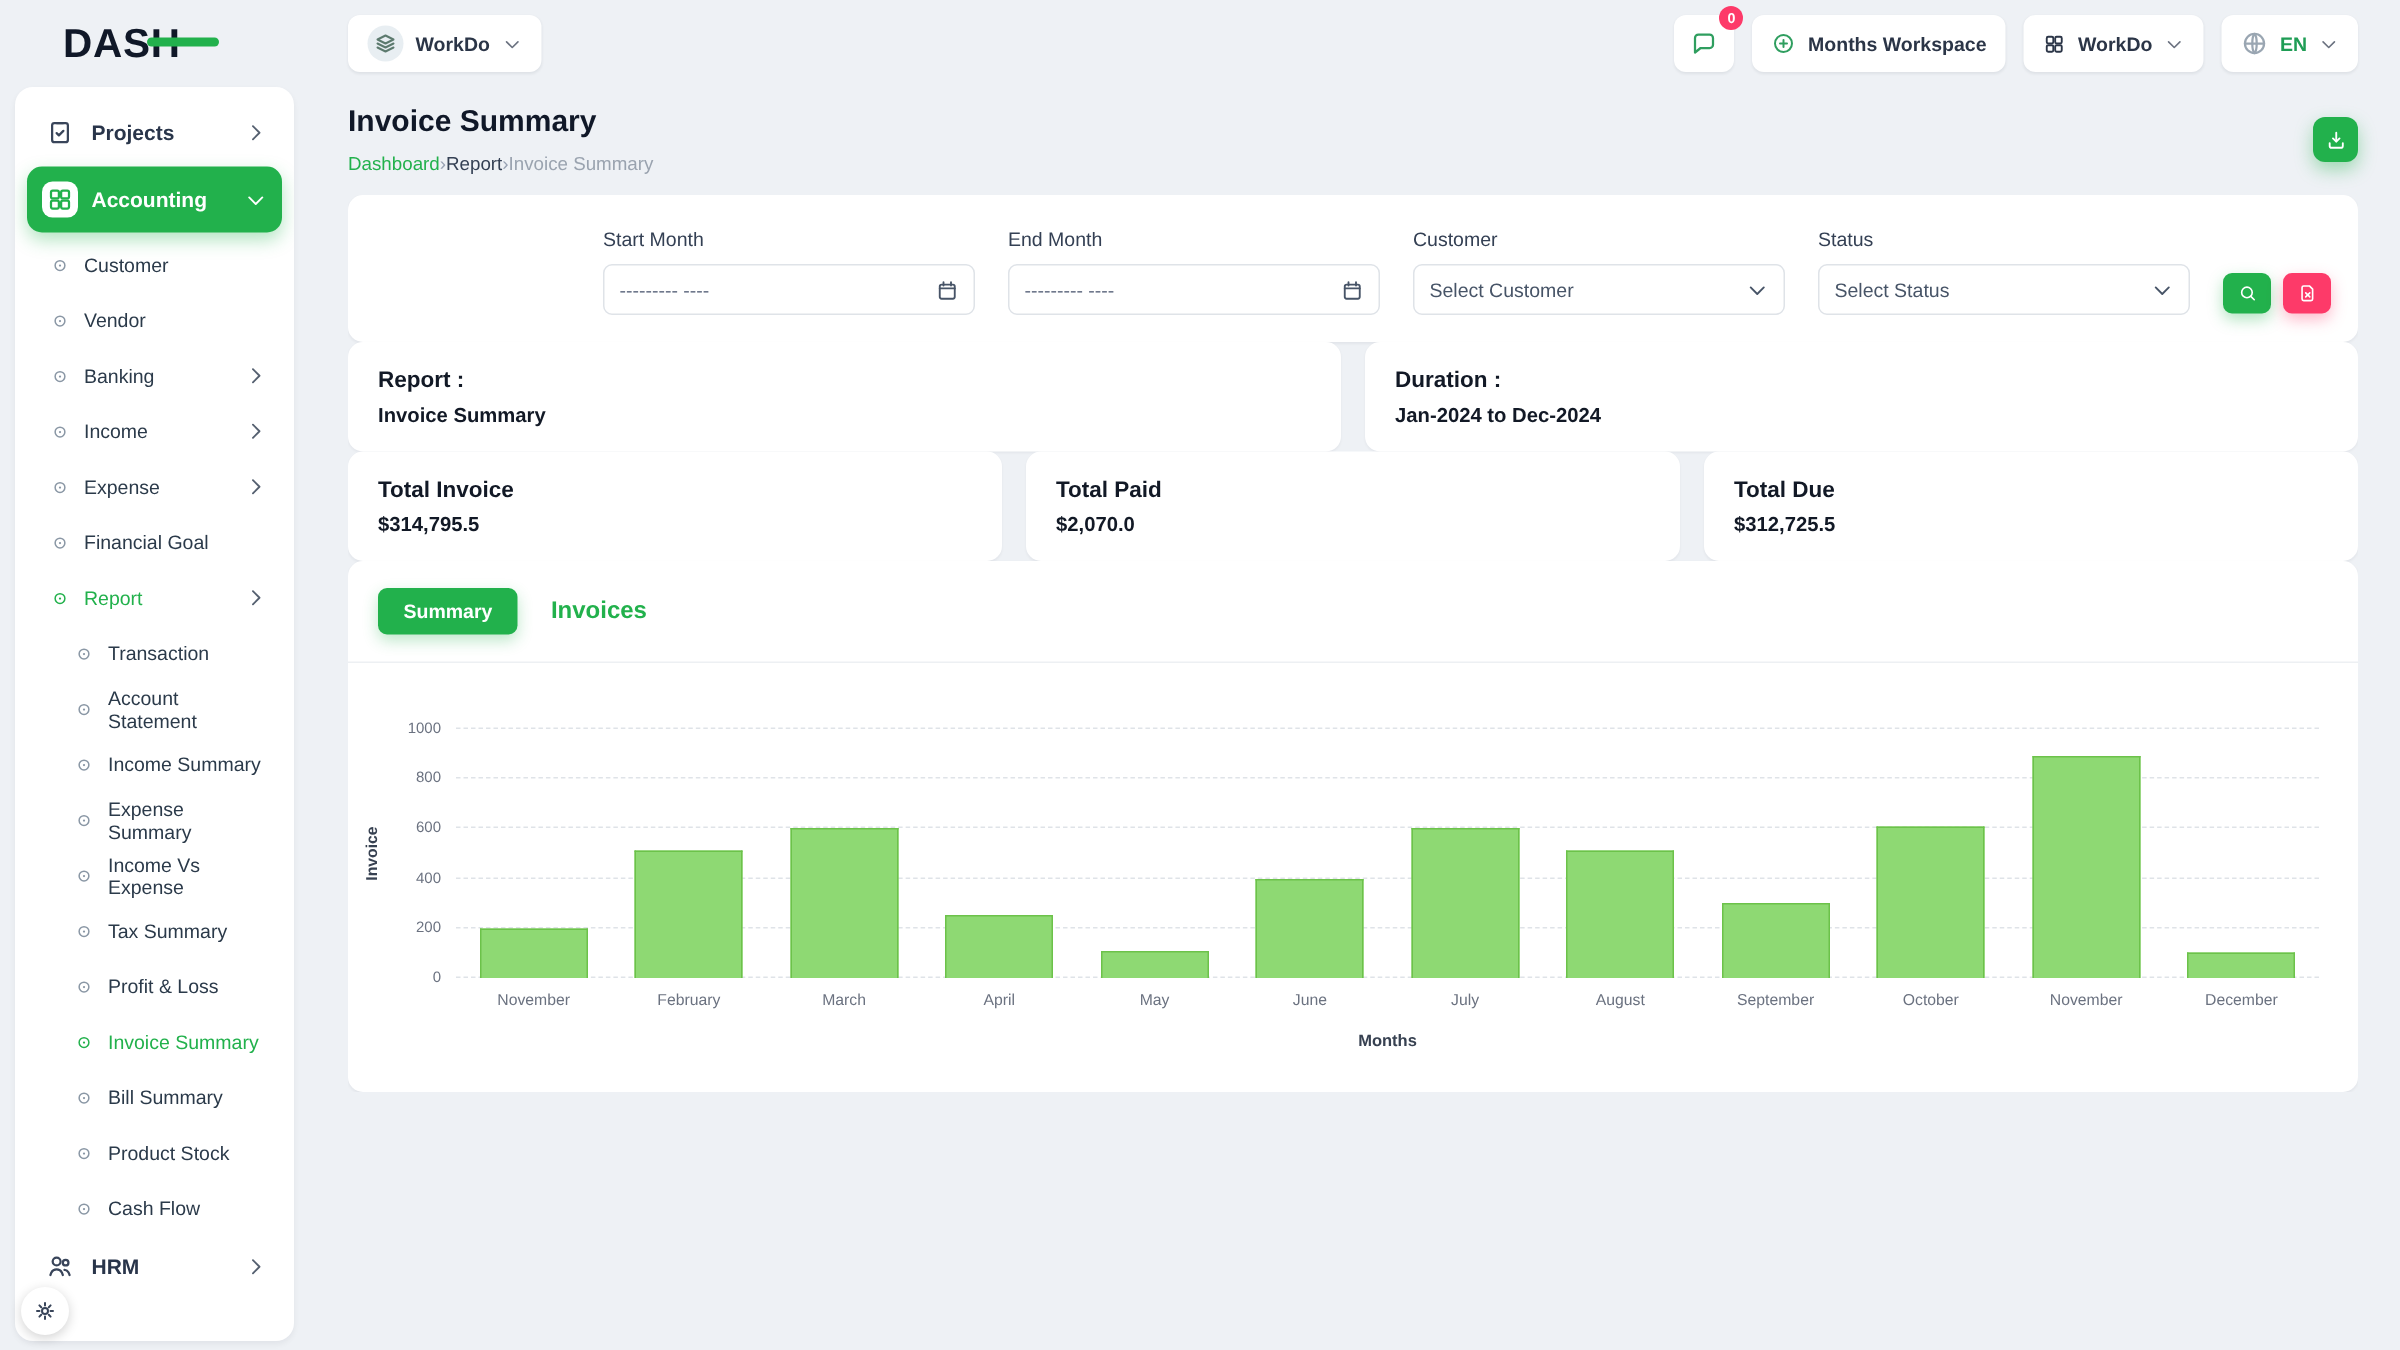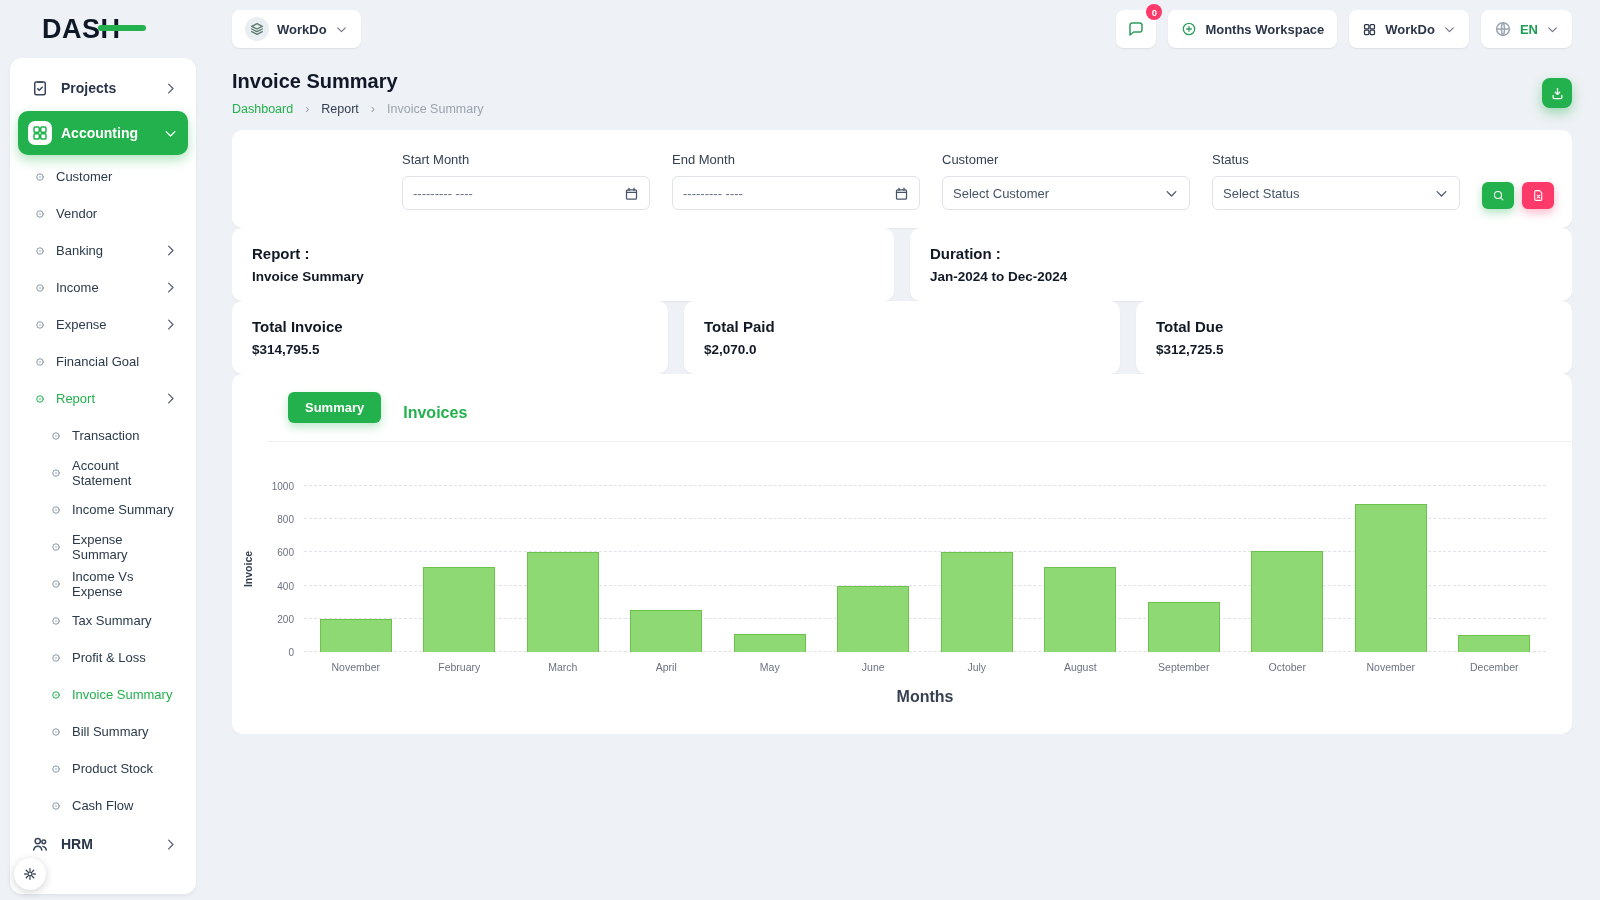--- a/index.html
+++ b/index.html
@@ -46,21 +46,21 @@
   .icon-pill { width:40px; justify-content:center; padding:0; }
   .chat-ic { width:18px; height:18px; color:#2f9e5f; }
   .badge { position:absolute; top:-6px; right:-6px; min-width:16px; height:16px; padding:0 4px; border-radius:9px; background:var(--danger); color:#fff; font-size:9.5px; font-weight:700; display:grid; place-items:center; }
   .plusc { width:16px; height:16px; color:#2f9e5f; }
   .gridic { width:15px; height:15px; color:#2b3547; }
   .globe-ic { width:18px; height:18px; color:#9aa6b2; }
   .lang { color:#1f9d55; }
 
   .page-head { display:flex; justify-content:space-between; align-items:flex-start; padding:12px 0 14px; }
   .page-head h1 { margin:0; font-size:20px; font-weight:700; color:#101828; }
-  .breadcrumb { margin-top:9px; display:flex; align-items:center; gap:12px; font-size:12.5px; }
+  .breadcrumb { margin-top:9px; display:flex; align-items:center; gap:0; font-size:12.5px; }
   .breadcrumb a { color:var(--accent); text-decoration:none; cursor:pointer; }
   .sep { color:#98a2b3; }
   .bc-mid { color:#344054; cursor:pointer; }
   .bc-cur { color:#9aa3af; }
   .dl-btn { width:30px; height:30px; border-radius:8px; border:none; background:var(--accent); color:#fff; display:grid; place-items:center; box-shadow:0 5px 12px rgba(34,177,76,.4); cursor:pointer; margin-top:8px; }
   .dl-btn .icon { width:15px; height:15px; }
 
   .content { display:flex; flex-direction:column; overflow:hidden; }
   .card { background:#fff; border-radius:10px; box-shadow:0 1px 2px rgba(16,24,40,.05); }
 
@@ -77,33 +77,33 @@
   .btn-search { background:var(--accent); box-shadow:0 4px 10px rgba(34,177,76,.35); }
   .btn-reset { background:var(--danger); box-shadow:0 4px 10px rgba(253,58,105,.35); }
 
   .row { display:flex; gap:16px; }
   .half-card, .total-card { flex:1; padding:17px 20px; }
   .lbl { font-size:15px; font-weight:700; color:#121926; }
   .val { font-size:13.5px; font-weight:700; color:#121926; margin-top:7px; }
 
   
   .chart-card { padding:0; }
-  .chart-tabs { display:flex; align-items:flex-end; gap:16px; padding:18px 20px; border-bottom:1px solid #edf0f3;margin-left:36px; }
+  .chart-tabs { display:flex; align-items:center; gap:16px; padding:18px 20px; border-bottom:1px solid #edf0f3; }
   .tab-btn { background:var(--accent); color:#fff; border:none; border-radius:6px; padding:8px 17px; font-size:13px; font-weight:600; cursor:pointer; font-family:inherit; box-shadow:0 4px 10px rgba(34,177,76,.3); }
   .tab-link { background:none; border:none; color:var(--accent); font-size:16px; font-weight:600; cursor:pointer; font-family:inherit; }
   .chart-wrap { position:relative; padding:44px 26px 28px 26px; }
   .plot { position:relative; height:166px; margin-left:46px; }
   .gridline { position:absolute; left:0; right:0; height:0; border-top:1px dashed #dfe3e8; }
   .ytick { position:absolute; left:-10px; top:0; transform:translate(-100%,-50%); font-size:10px; color:#6b7280; }
   .bars { position:absolute; left:0; right:0; top:0; bottom:0; display:flex; align-items:flex-end; }
   .col { flex:1; display:flex; justify-content:center; }
   .bar { width:70%; max-width:74px; background:var(--bar-fill); border:1.5px solid var(--bar-border); border-bottom:none; cursor:pointer; }
   .xlabels { display:flex; margin-left:46px; margin-top:9px; }
   .xtick { flex:1; text-align:center; font-size:10.5px; color:#6b7280; }
-  .x-title { margin-left:46px; margin-top:15px; text-align:center; font-size:16px; font-weight:700; color:#374151; }
+  .x-title { margin-left:46px; margin-top:15px; text-align:center; font-size:11px; font-weight:700; color:#374151; }
   .y-title { position:absolute; left:16px; top:127px; transform:translate(-50%,-50%) rotate(-90deg); font-size:10.5px; font-weight:700; color:#374151; }
 </style>
 </head>
 <body style="--accent: #22b14c; --danger: #fd3a69; --bar-fill: #8ed973; --bar-border: #6cc24a;">
 
 <div class="app">
 
   <aside class="sidebar">
     <div class="logo">
       <span class="logo-text">DASH</span>

